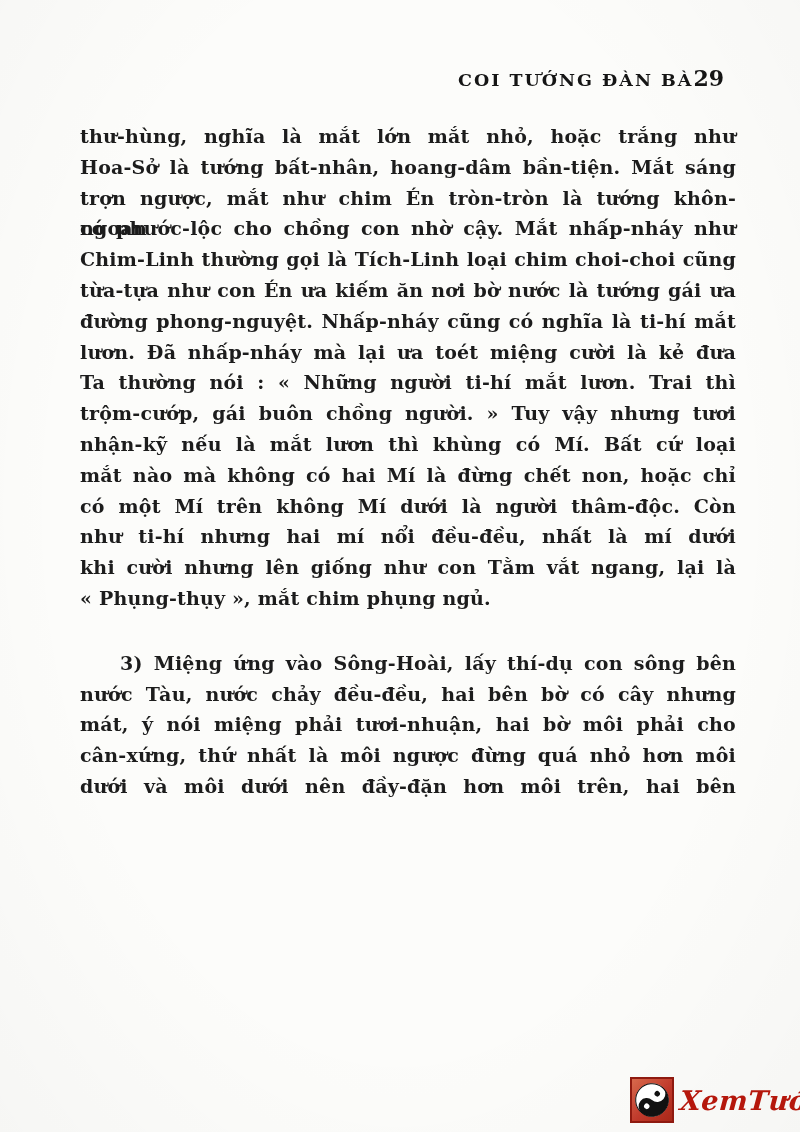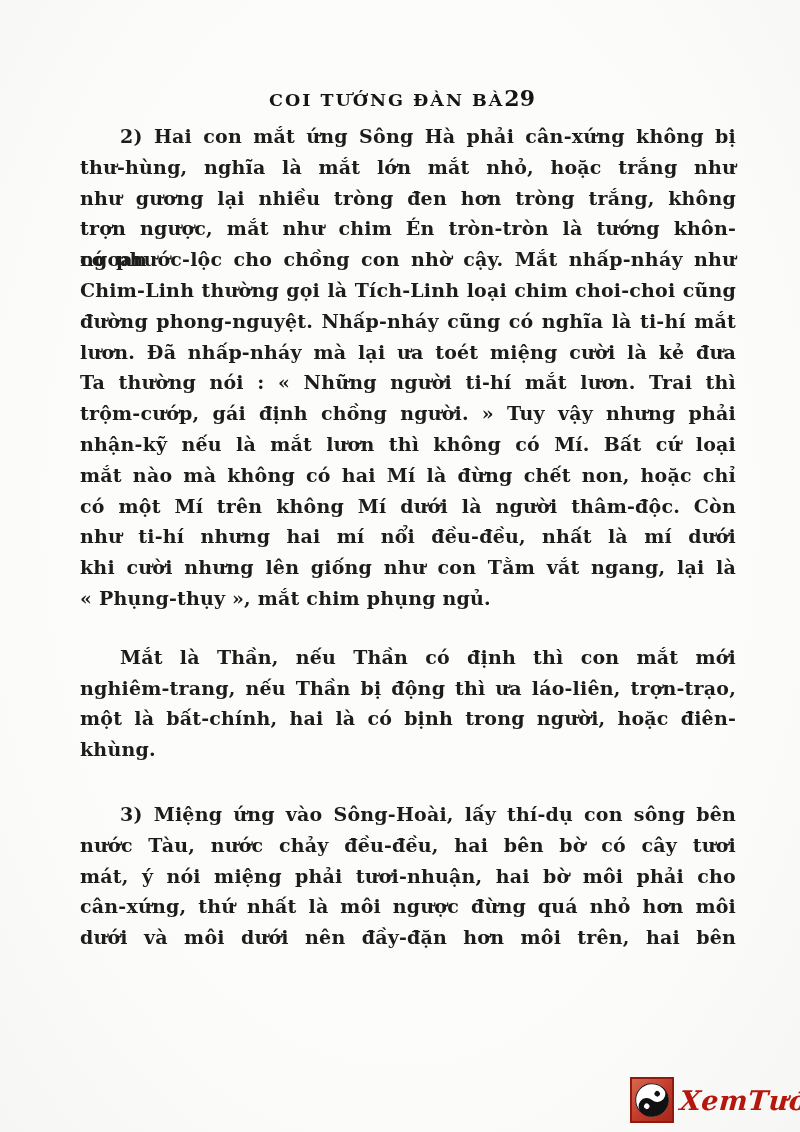--- a/index.html
+++ b/index.html
@@ -12,22 +12,22 @@
     position:relative;
     width:800px;height:1132px;
     background:
       radial-gradient(ellipse at 50% 45%, rgba(255,255,255,0) 60%, rgba(0,0,0,0.025) 100%),
       #fcfcfa;
     overflow:hidden;
     color:#1b1b1b;
   }
   
   .header{
-    position:absolute;left:80px;right:76px;top:85px;
-    display:flex;justify-content:center;align-items:baseline;
+    position:absolute;left:80px;right:76px;top:65px;
+    display:flex;justify-content:flex-end;align-items:baseline;
   }
   .running-title{
     font-size:17.5px;font-weight:700;letter-spacing:2px;
     color:#151515;
   }
   .page-number{
     font-size:22px;font-weight:700;color:#151515;
   }
   
   .body-col{
@@ -77,48 +77,42 @@
 <div class="page">
 
   <div class="header">
     <span class="running-title">COI TƯỚNG ĐÀN BÀ</span>
     <span class="page-number">29</span>
   </div>
 
   <div class="body-col">
 
     <p class="para para-1">
-      <span class="line indent">2) Hai con mắt ứng Sông Hà phải cân-xứng không bị</span>
       <span class="line">thư-hùng, nghĩa là mắt lớn mắt nhỏ, hoặc trắng như</span>
-      <span class="line">như gương lại nhiều tròng đen hơn tròng trắng, không</span>
+      <span class="line">Hoa-Sở là tướng bất-nhân, hoang-dâm bần-tiện. Mắt sáng</span>
       <span class="line">trợn ngược, mắt như chim Én tròn-tròn là tướng khôn-ngoan</span>
       <span class="line">có phước-lộc cho chồng con nhờ cậy. Mắt nhấp-nháy như</span>
       <span class="line">Chim-Linh thường gọi là Tích-Linh loại chim choi-choi cũng</span>
+      <span class="line">từa-tựa như con Én ưa kiếm ăn nơi bờ nước là tướng gái ưa</span>
       <span class="line">đường phong-nguyệt. Nhấp-nháy cũng có nghĩa là ti-hí mắt</span>
       <span class="line">lươn. Đã nhấp-nháy mà lại ưa toét miệng cười là kẻ đưa</span>
       <span class="line">Ta thường nói : « Những người ti-hí mắt lươn. Trai thì</span>
-      <span class="line">trộm-cướp, gái định chồng người. » Tuy vậy nhưng phải</span>
-      <span class="line">nhận-kỹ nếu là mắt lươn thì không có Mí. Bất cứ loại</span>
+      <span class="line">trộm-cướp, gái buôn chồng người. » Tuy vậy nhưng tươi</span>
+      <span class="line">nhận-kỹ nếu là mắt lươn thì khùng có Mí. Bất cứ loại</span>
       <span class="line">mắt nào mà không có hai Mí là đừng chết non, hoặc chỉ</span>
       <span class="line">có một Mí trên không Mí dưới là người thâm-độc. Còn</span>
       <span class="line">như ti-hí nhưng hai mí nổi đều-đều, nhất là mí dưới</span>
       <span class="line">khi cười nhưng lên giống như con Tằm vắt ngang, lại là</span>
       <span class="line last-left">« Phụng-thụy », mắt chim phụng ngủ.</span>
     </p>
 
-    <p class="para para-2">
-      <span class="line indent">Mắt là Thần, nếu Thần có định thì con mắt mới</span>
-      <span class="line">nghiêm-trang, nếu Thần bị động thì ưa láo-liên, trợn-trạo,</span>
-      <span class="line">một là bất-chính, hai là có bịnh trong người, hoặc điên-</span>
-      <span class="line last-left">khùng.</span>
-    </p>
 
     <p class="para para-3">
       <span class="line indent">3) Miệng ứng vào Sông-Hoài, lấy thí-dụ con sông bên</span>
-      <span class="line">nước Tàu, nước chảy đều-đều, hai bên bờ có cây tươi</span>
+      <span class="line">nước Tàu, nước chảy đều-đều, hai bên bờ có cây nhưng</span>
       <span class="line">mát, ý nói miệng phải tươi-nhuận, hai bờ môi phải cho</span>
       <span class="line">cân-xứng, thứ nhất là môi ngược đừng quá nhỏ hơn môi</span>
       <span class="line">dưới và môi dưới nên đầy-đặn hơn môi trên, hai bên</span>
     </p>
 
   </div>
 
   <div class="watermark">
     <span class="yinyang-box">
       <svg width="34" height="34" viewBox="0 0 100 100" aria-hidden="true">

